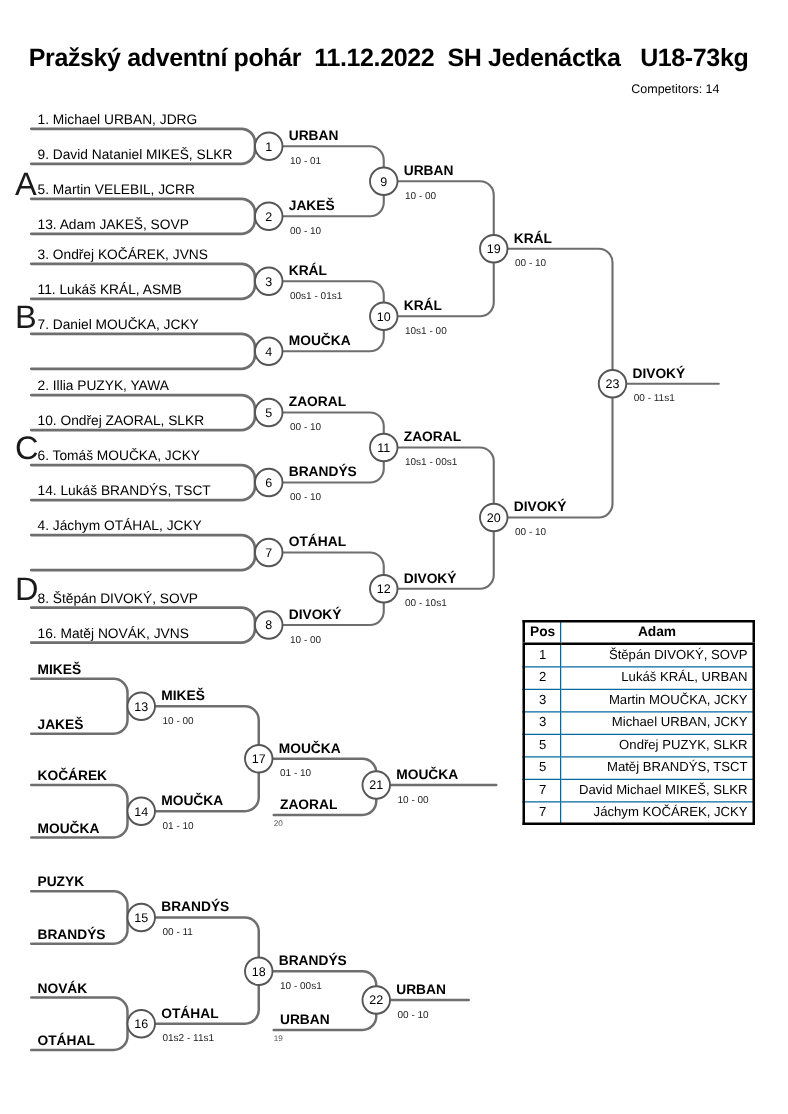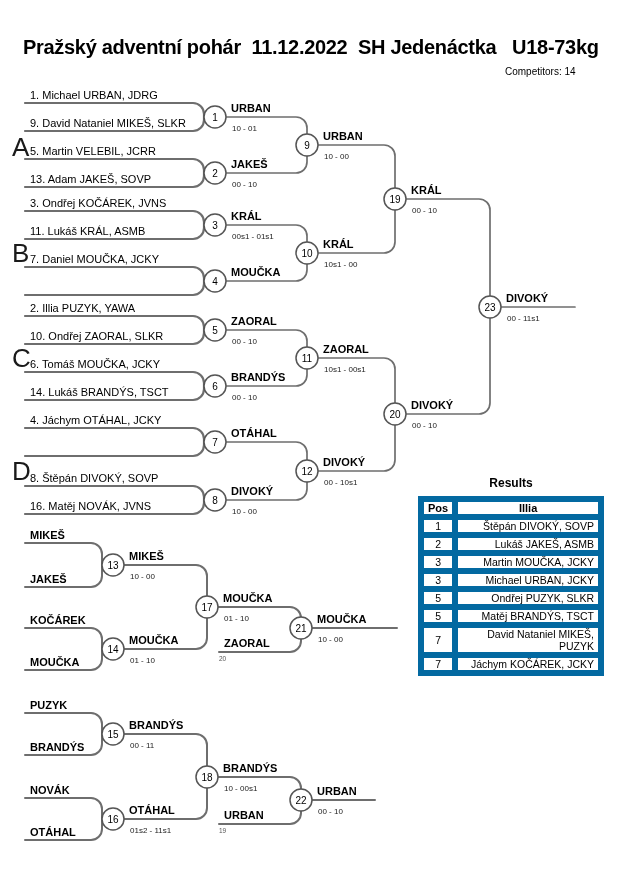--- a/index.html
+++ b/index.html
@@ -15,21 +15,21 @@
   .entry-b{font-size:11px;font-weight:bold;}
   .wlabel{font-size:11px;font-weight:bold;}
   .score{font-size:8px;fill:#222;}
   .mnum{font-size:10px;text-anchor:middle;}
   .feednum{font-size:6.5px;fill:#555;}
   
   #results-title{left:418px;top:476px;width:186px;text-align:center;
                  font-size:12px;font-weight:bold;}
   #results-table{left:418px;top:496px;width:186px;border-collapse:collapse;
                  font-size:10.5px;}
-  #results-table th,#results-table td{border:6px solid #0369a1;height:18px;
+  #results-table th,#results-table td{border:1px solid #0369a1;height:18px;
                  padding:0 4px;box-sizing:border-box;}
   #results-table{border:2px solid #000;}
   #results-table th{font-size:11px;font-weight:bold;text-align:center;
                  border-bottom:2px solid #000;}
   #results-table td.pos{width:28px;text-align:center;}
   #results-table td.name{text-align:right;padding-left:6px;}
 </style>
 </head>
 <body>
 
@@ -256,56 +256,55 @@
           <circle cx="207" cy="777" r="11"></circle>
           <text class="mnum" x="207" y="780.5" stroke="none">18</text>
         </g>
       <g>
           <circle cx="301" cy="800" r="11"></circle>
           <text class="mnum" x="301" y="803.5" stroke="none">22</text>
         </g>
     </g>
   </svg>
 
-  <div class="abs" id="results-title">Results</div>
   <table class="abs" id="results-table">
     <thead>
       <tr>
         <th>Pos</th>
-        <th>Illia</th>
+        <th>Adam</th>
       </tr>
     </thead>
     <tbody>
       <tr>
           <td class="pos">1</td>
           <td class="name">Štěpán DIVOKÝ, SOVP</td>
         </tr>
       <tr>
           <td class="pos">2</td>
-          <td class="name">Lukáš JAKEŠ, ASMB</td>
+          <td class="name">Lukáš KRÁL, URBAN</td>
         </tr>
       <tr>
           <td class="pos">3</td>
           <td class="name">Martin MOUČKA, JCKY</td>
         </tr>
       <tr>
           <td class="pos">3</td>
           <td class="name">Michael URBAN, JCKY</td>
         </tr>
       <tr>
           <td class="pos">5</td>
           <td class="name">Ondřej PUZYK, SLKR</td>
         </tr>
       <tr>
           <td class="pos">5</td>
           <td class="name">Matěj BRANDÝS, TSCT</td>
         </tr>
       <tr>
           <td class="pos">7</td>
-          <td class="name">David Nataniel MIKEŠ, PUZYK</td>
+          <td class="name">David Michael MIKEŠ, SLKR</td>
         </tr>
       <tr>
           <td class="pos">7</td>
           <td class="name">Jáchym KOČÁREK, JCKY</td>
         </tr>
     </tbody>
   </table>
 
 </div>
 

